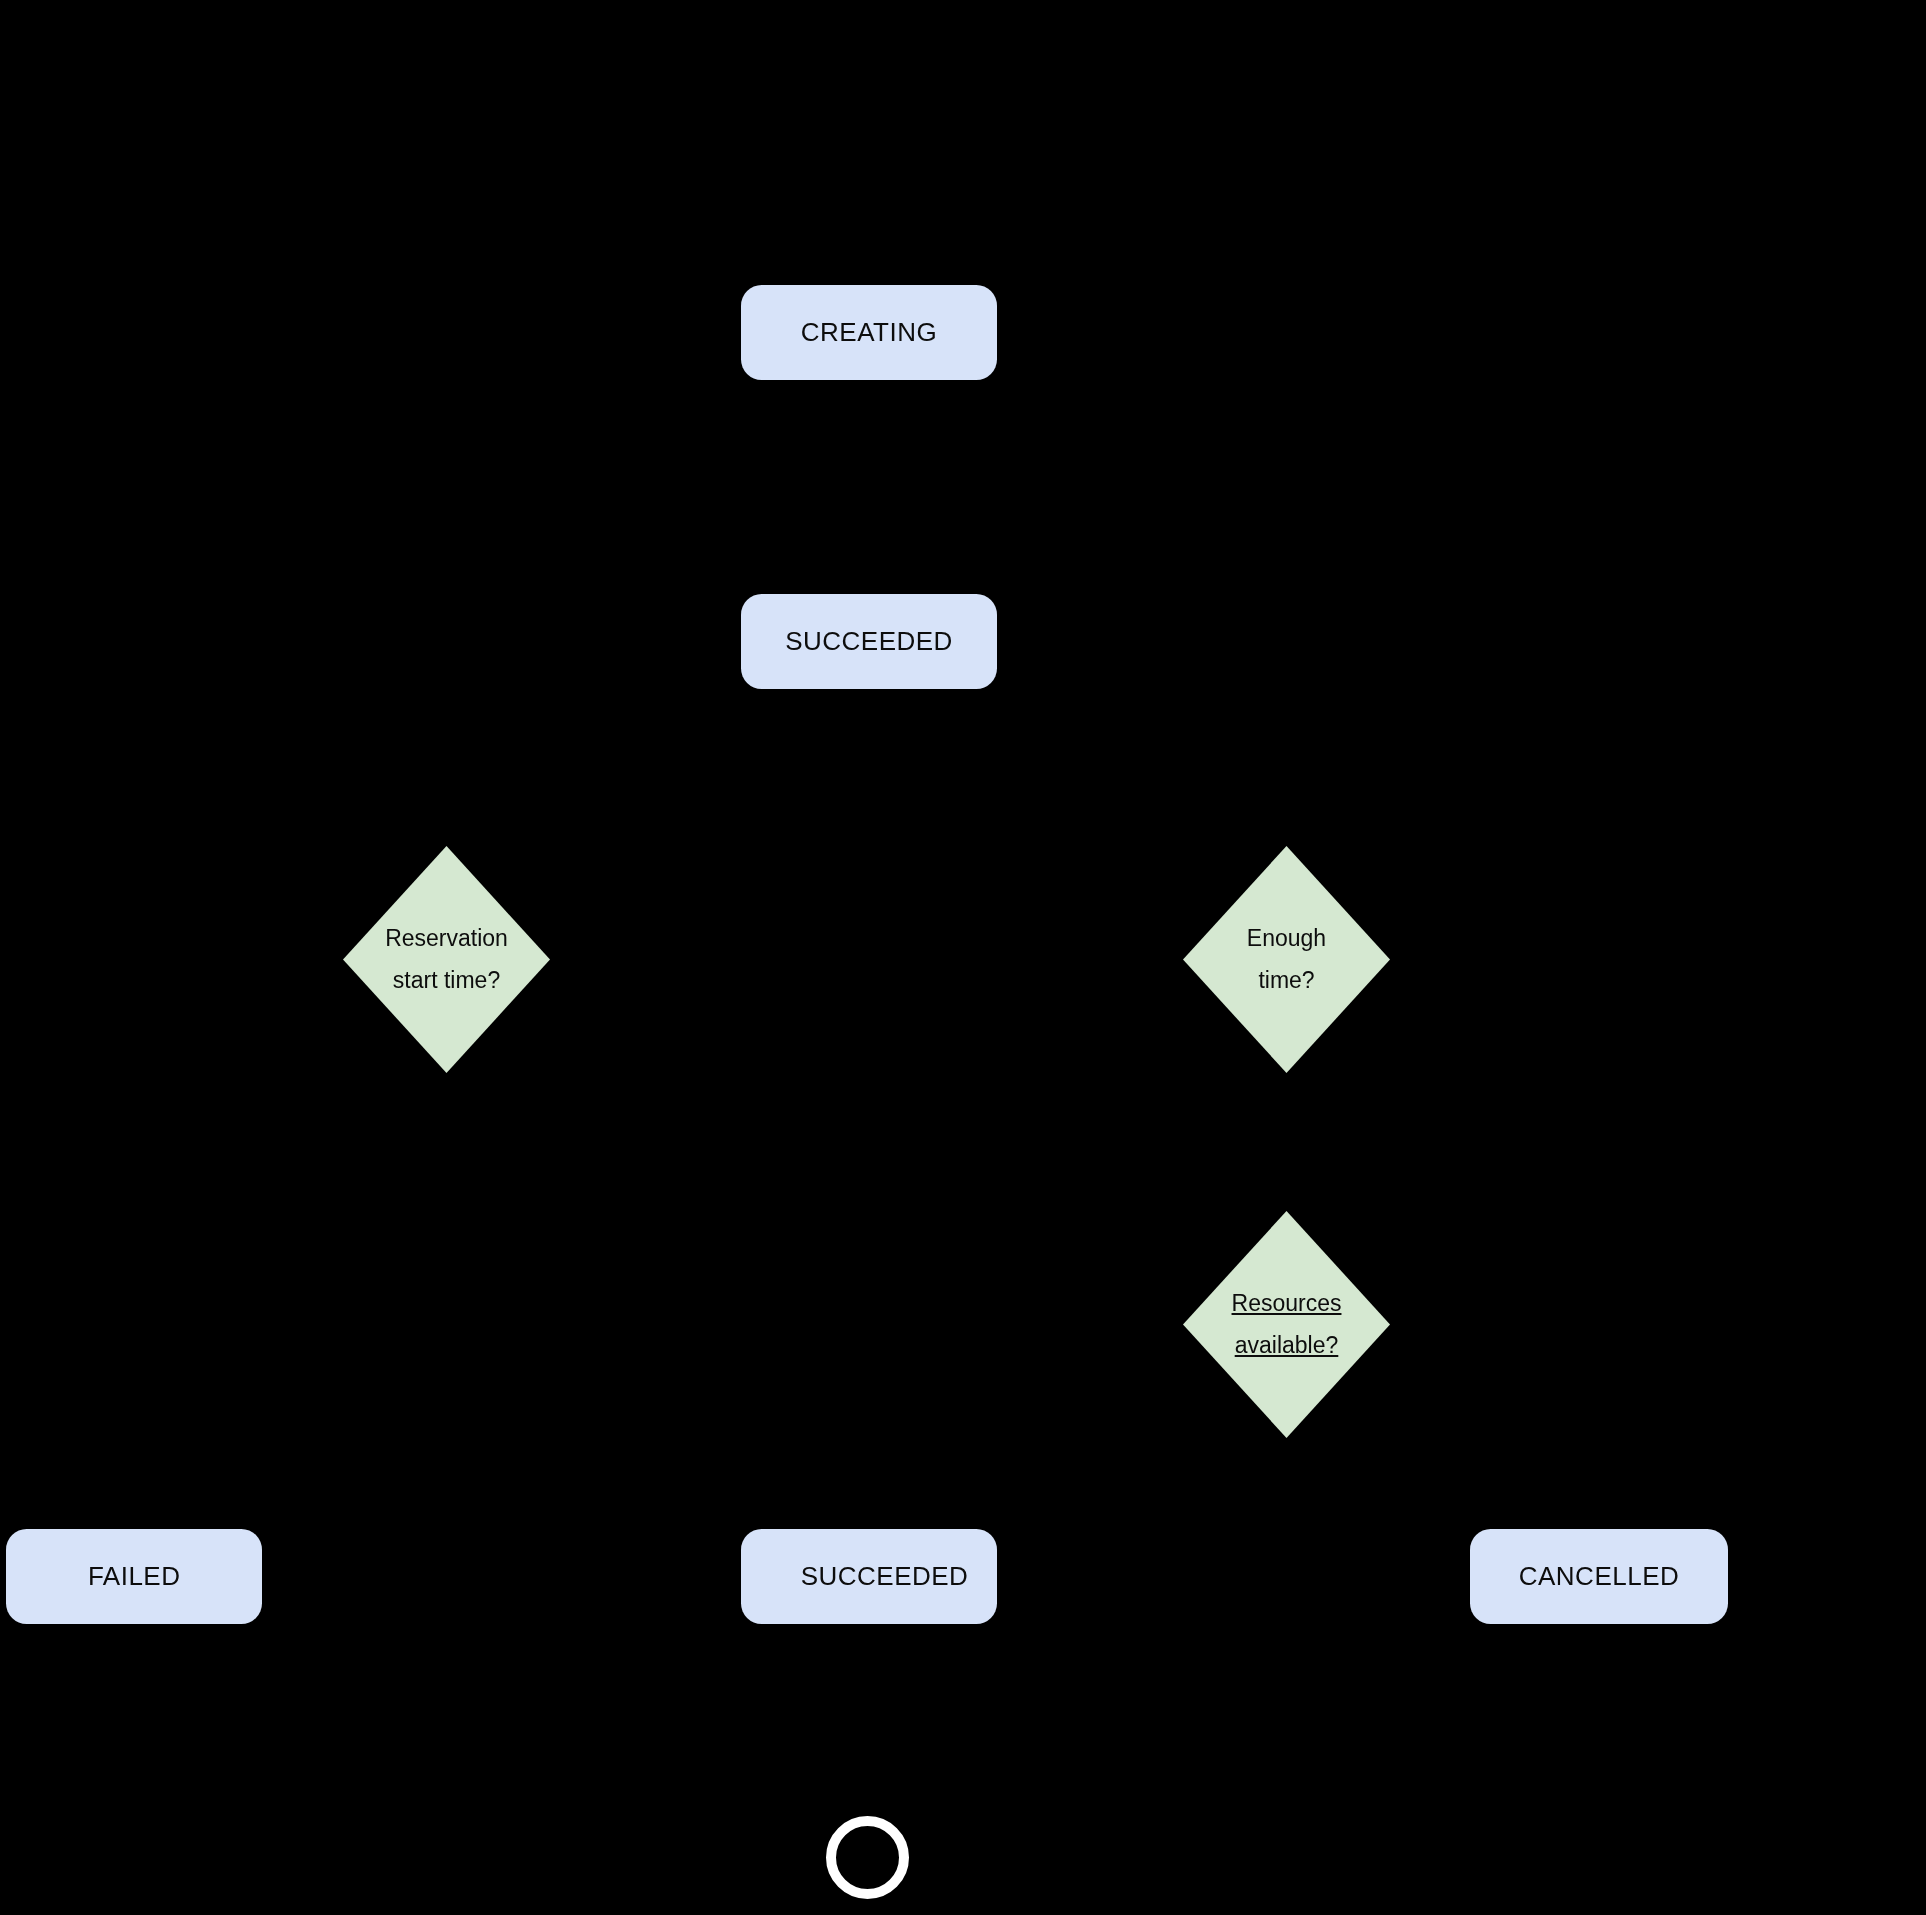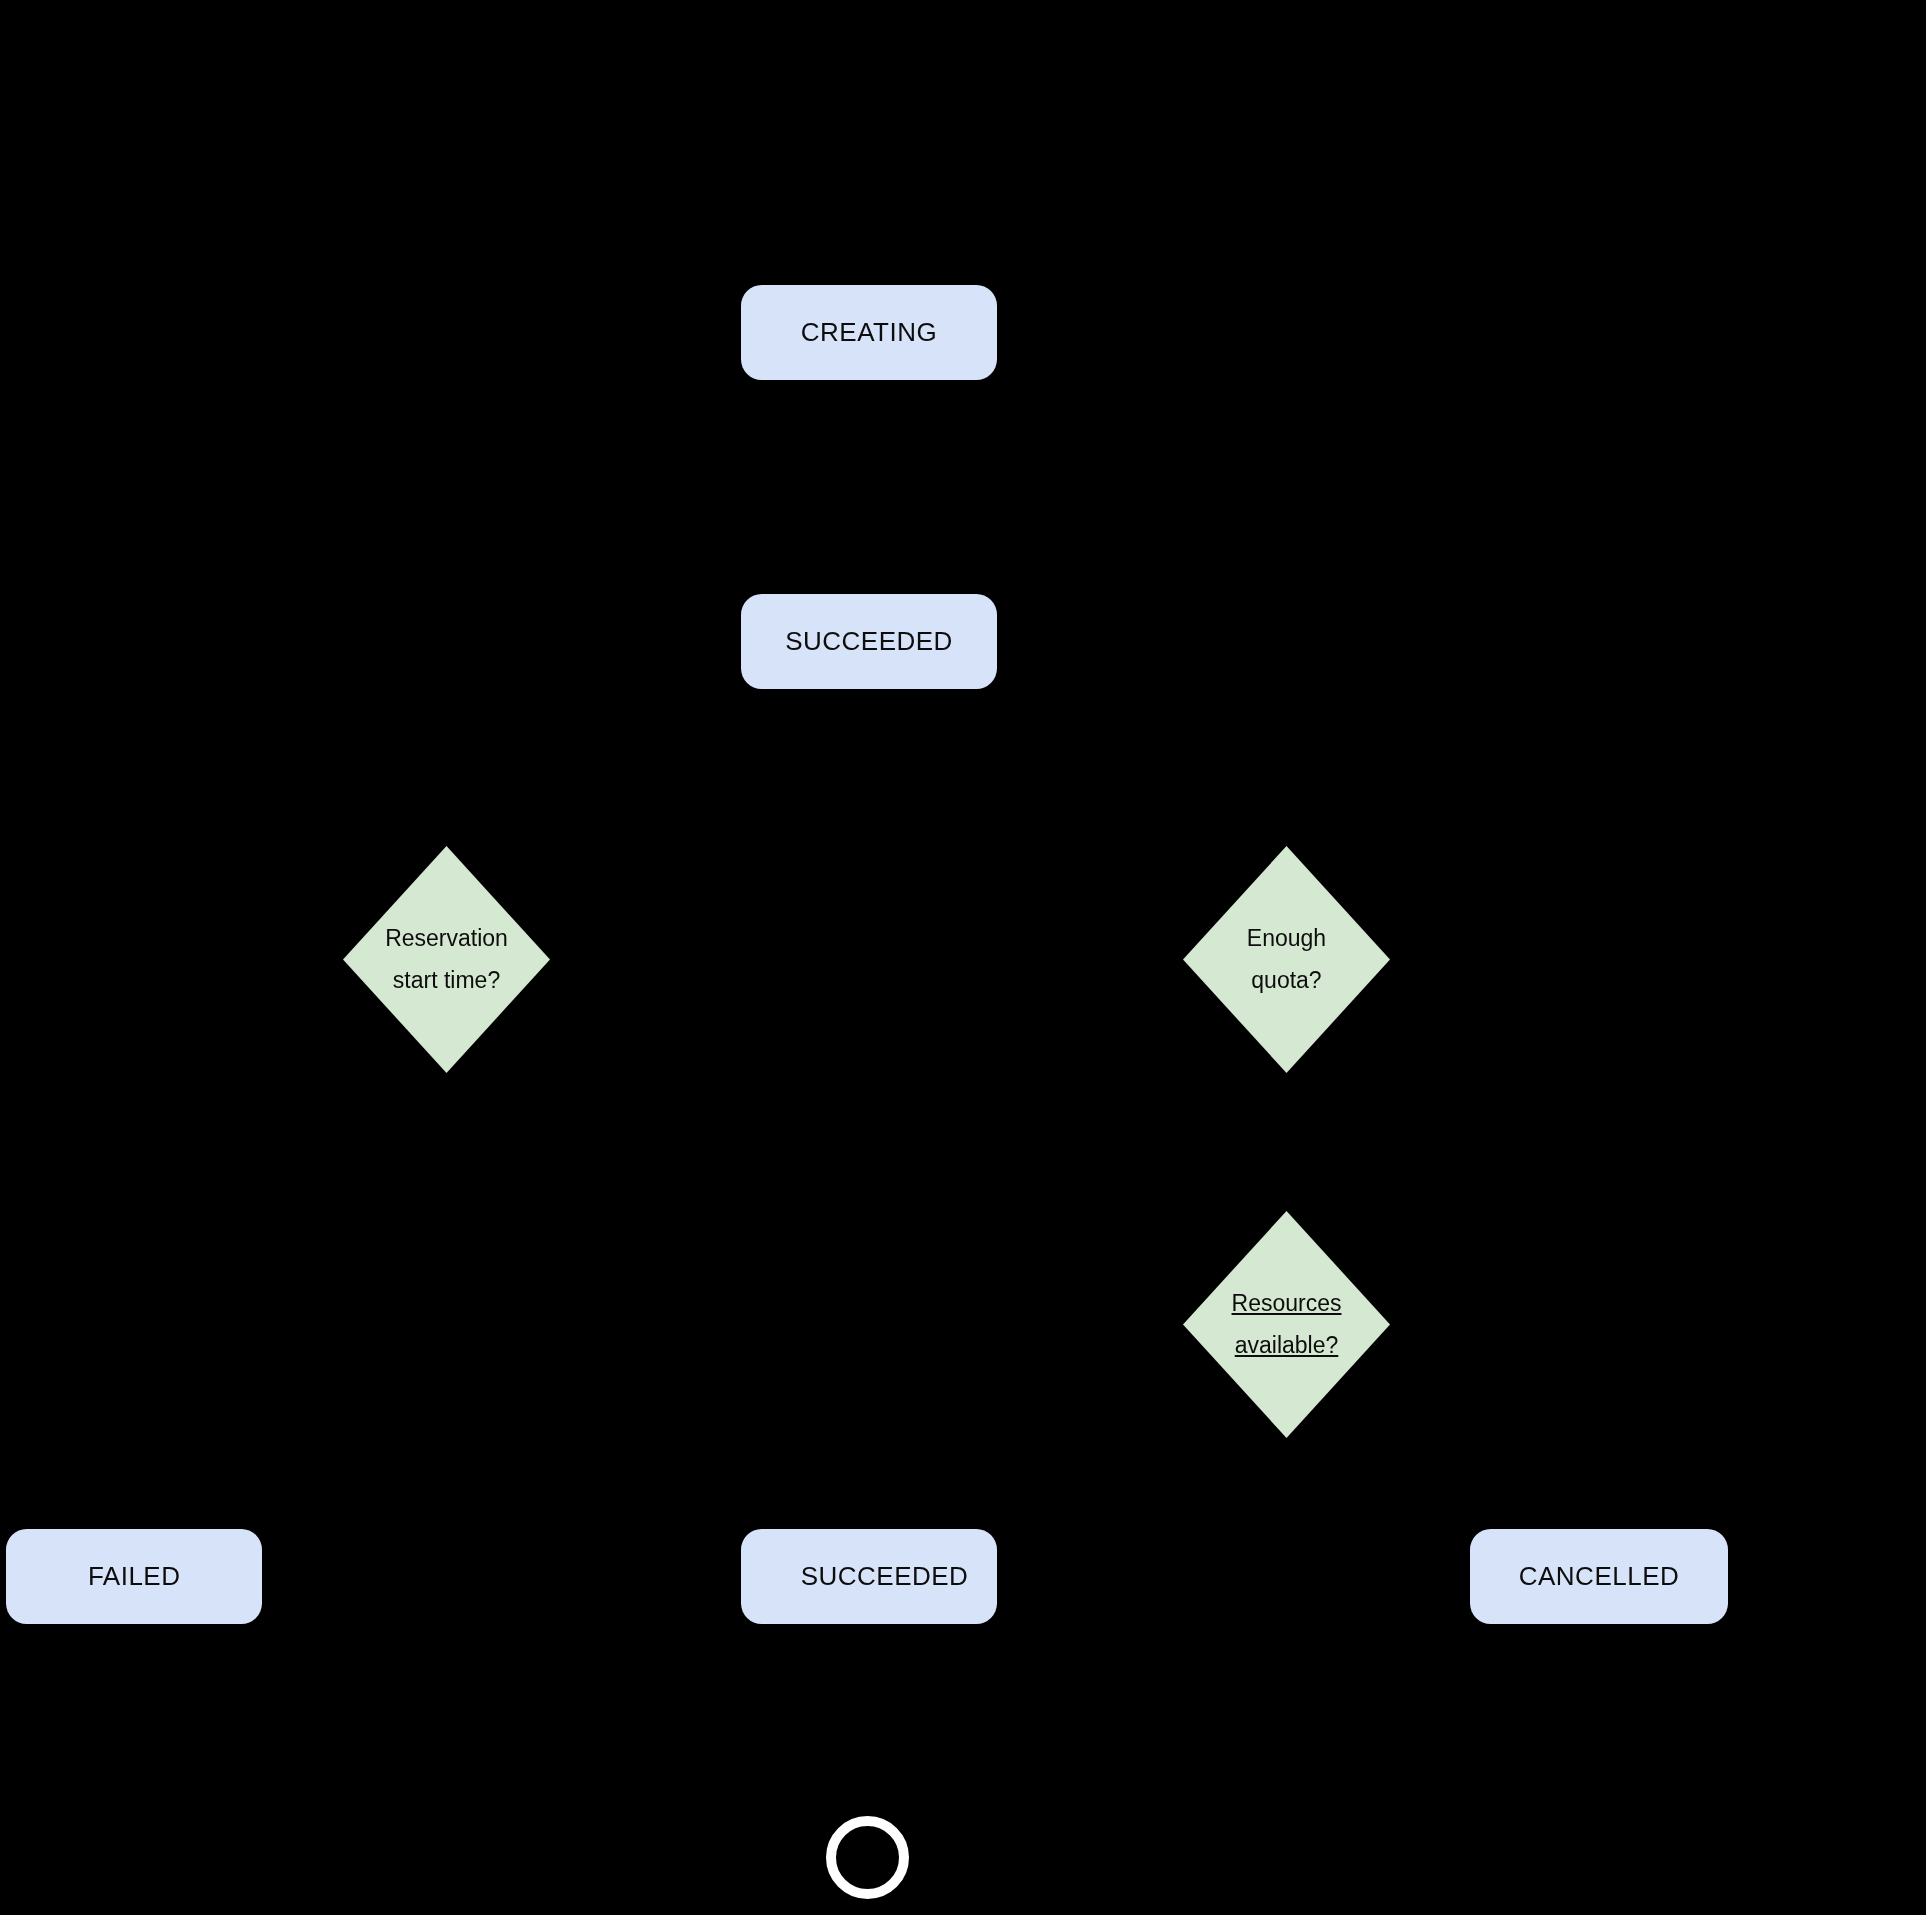--- a/index.html
+++ b/index.html
@@ -86,21 +86,21 @@
   <div class="state n-accepted">SUCCEEDED</div>
 
   <div class="decision d-reservation">
     <span class="dline">Reservation</span>
     <span class="dline">start time?</span>
   </div>
 
 
   <div class="decision d-quota">
     <span class="dline">Enough</span>
-    <span class="dline">quota?</span>
+    <span class="dline">time?</span>
   </div>
 
   <div class="decision d-resources">
     <span class="dline">Resources</span>
     <span class="dline">available?</span>
   </div>
 
   <div class="state n-failed">FAILED</div>
 
   <div class="state n-succeeded">SUCCEEDED</div>

